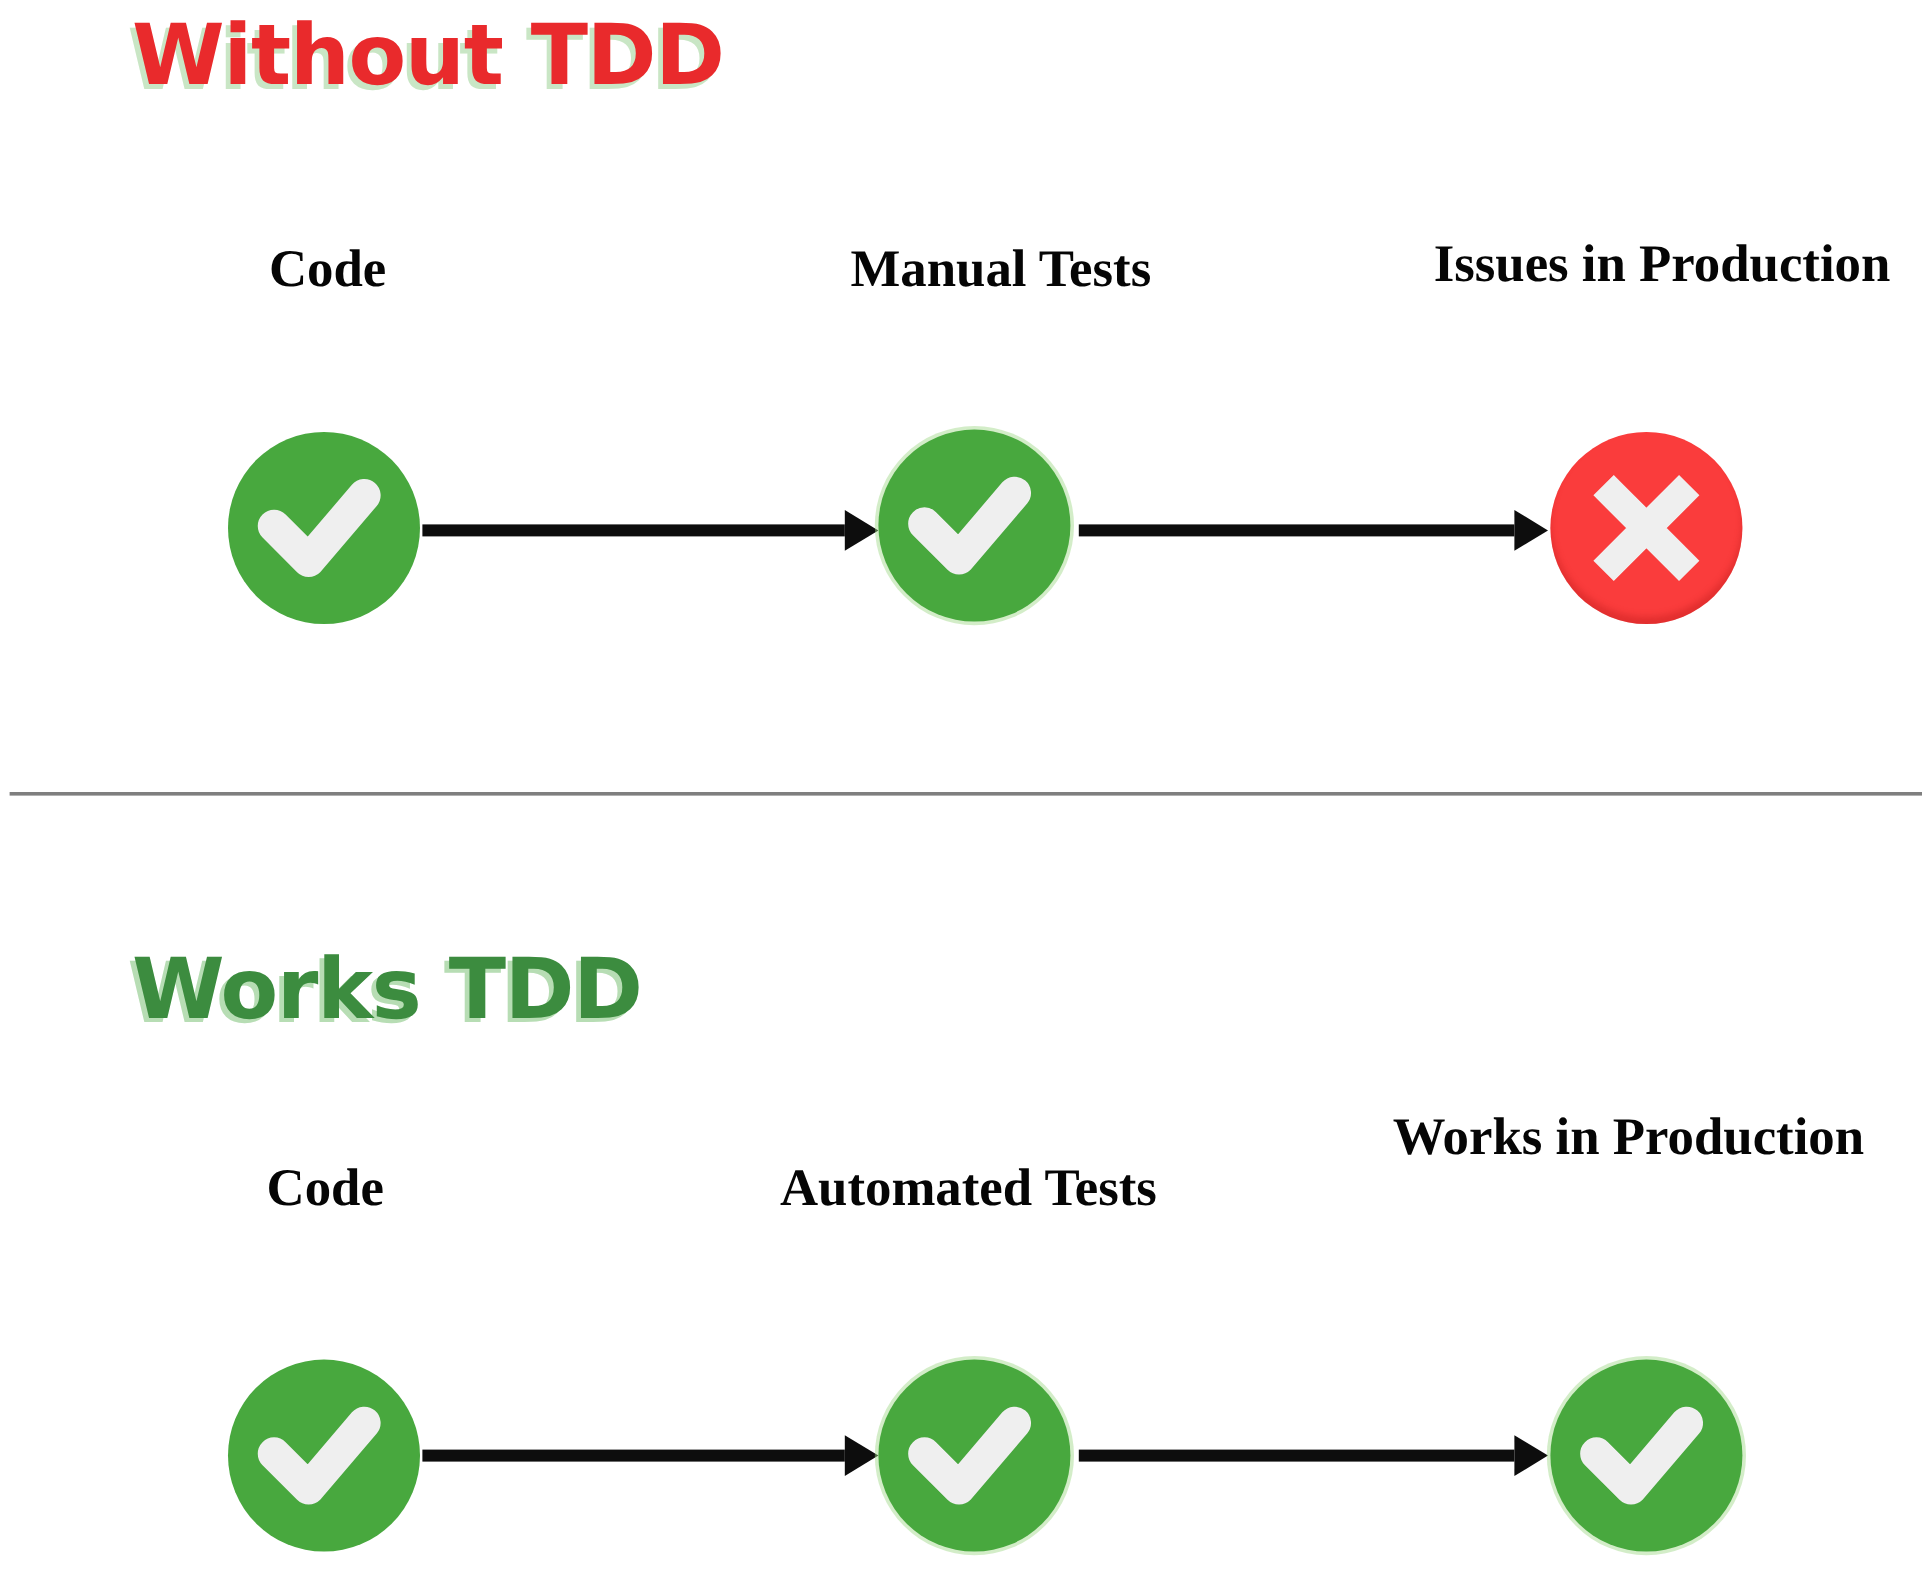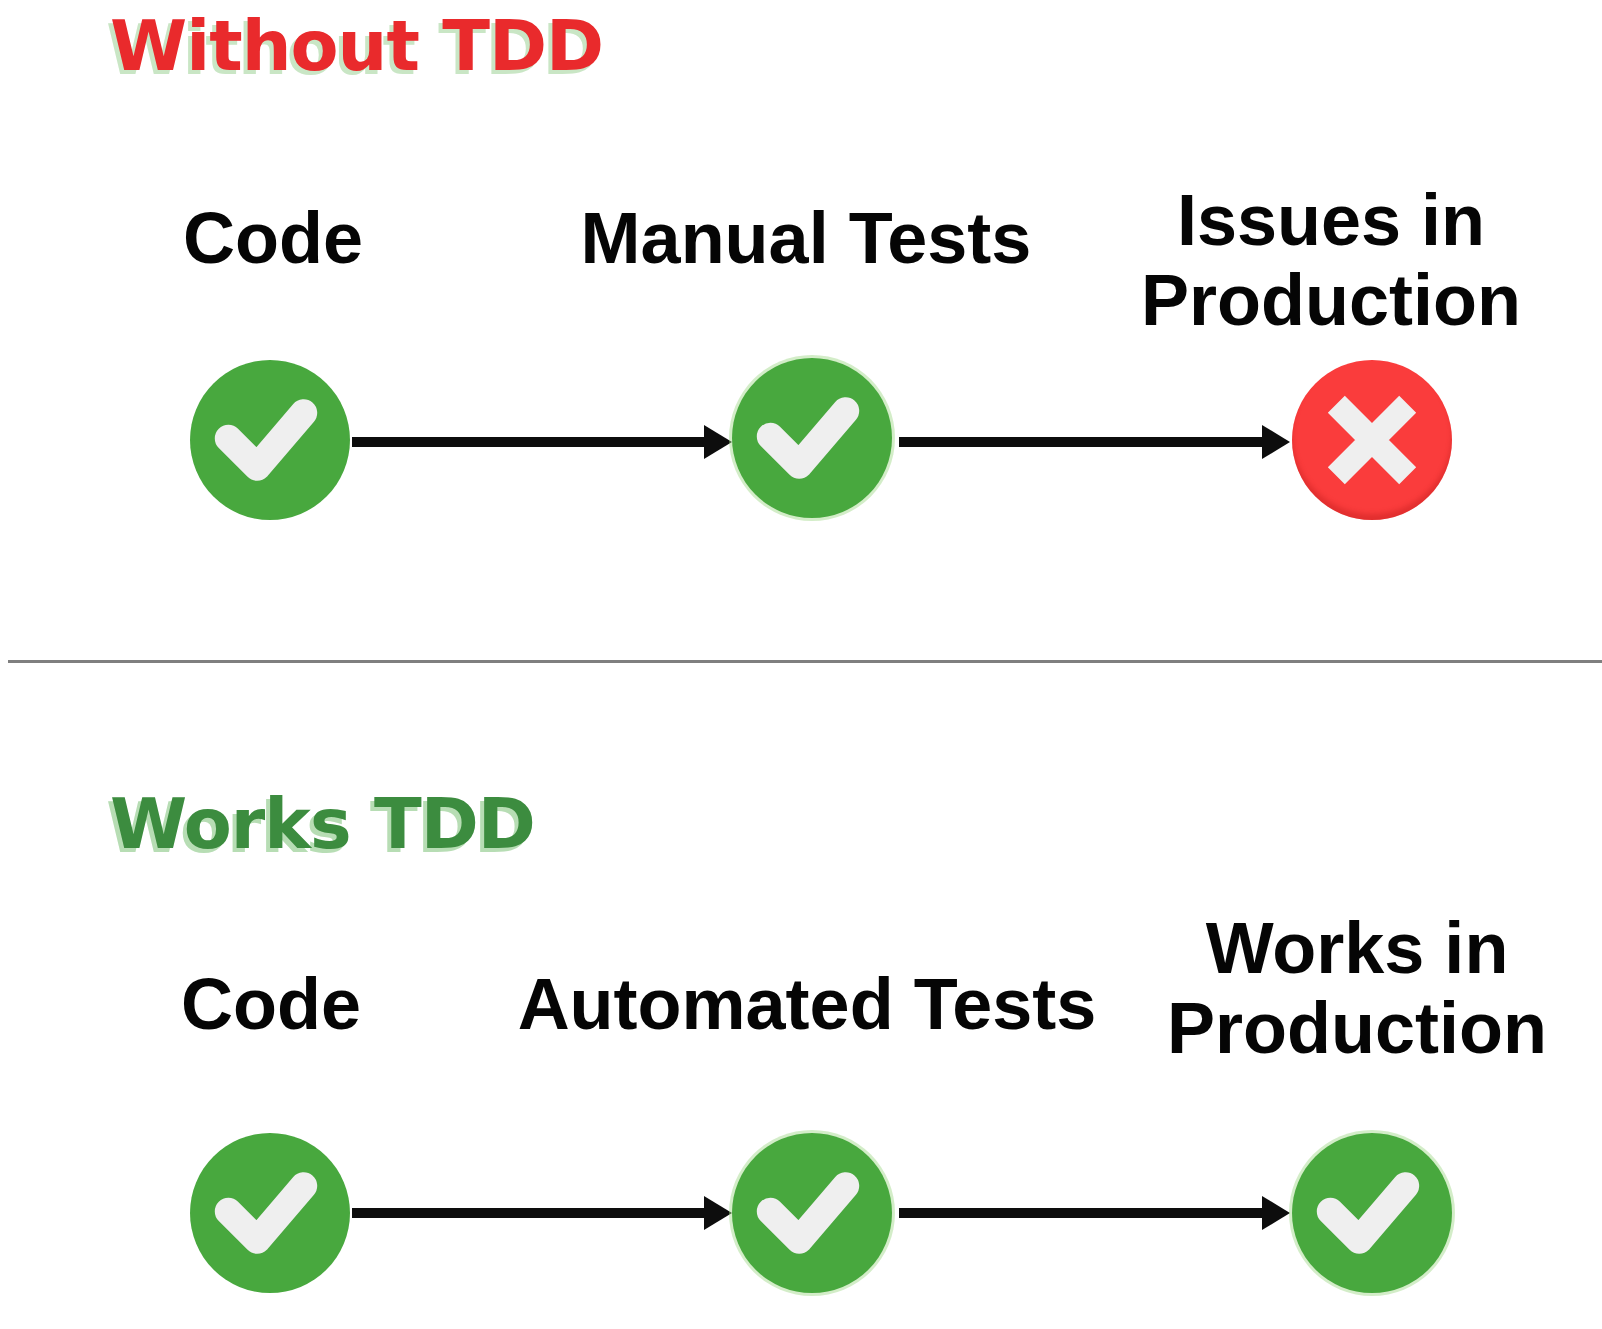--- a/index.html
+++ b/index.html
@@ -32,35 +32,36 @@
   .title-green {
     left: 110px; top: 784px;
     color: var(--title-green, #3c8c3f);
     text-shadow: -4px 4px 0 var(--title-green-shadow, #b7ddb4);
   }
 
   
   .label {
     position: absolute;
     font-weight: bold;
-    font-size: 72px;
+    font-size: 44px;
     line-height: 1;
     color: var(--label-black, #050505);
     text-align: center;
     transform: translateX(-50%);
     white-space: nowrap;
+    font-family: Liberation Serif, serif;
   }
   .label.two-line {
     white-space: normal;
     width: 400px;
     line-height: 80px;
   }
   .l-t1 { left: 273px;  top: 202px; }
-  .l-t2 { left: 806px;  top: 202px; }
-  .l-t3 { left: 1331px; top: 180px; }
+  .l-t2 { left: 834px;  top: 202px; }
+  .l-t3 { left: 1385px; top: 180px; }
   .l-b1 { left: 271px;  top: 968px; }
   .l-b2 { left: 807px;  top: 968px; text-align: center; }
   .l-b3 { left: 1357px; top: 908px; }
 
   
   .circle {
     position: absolute;
     width: 160px; height: 160px;
     border-radius: 50%;
     display: flex; align-items: center; justify-content: center;

